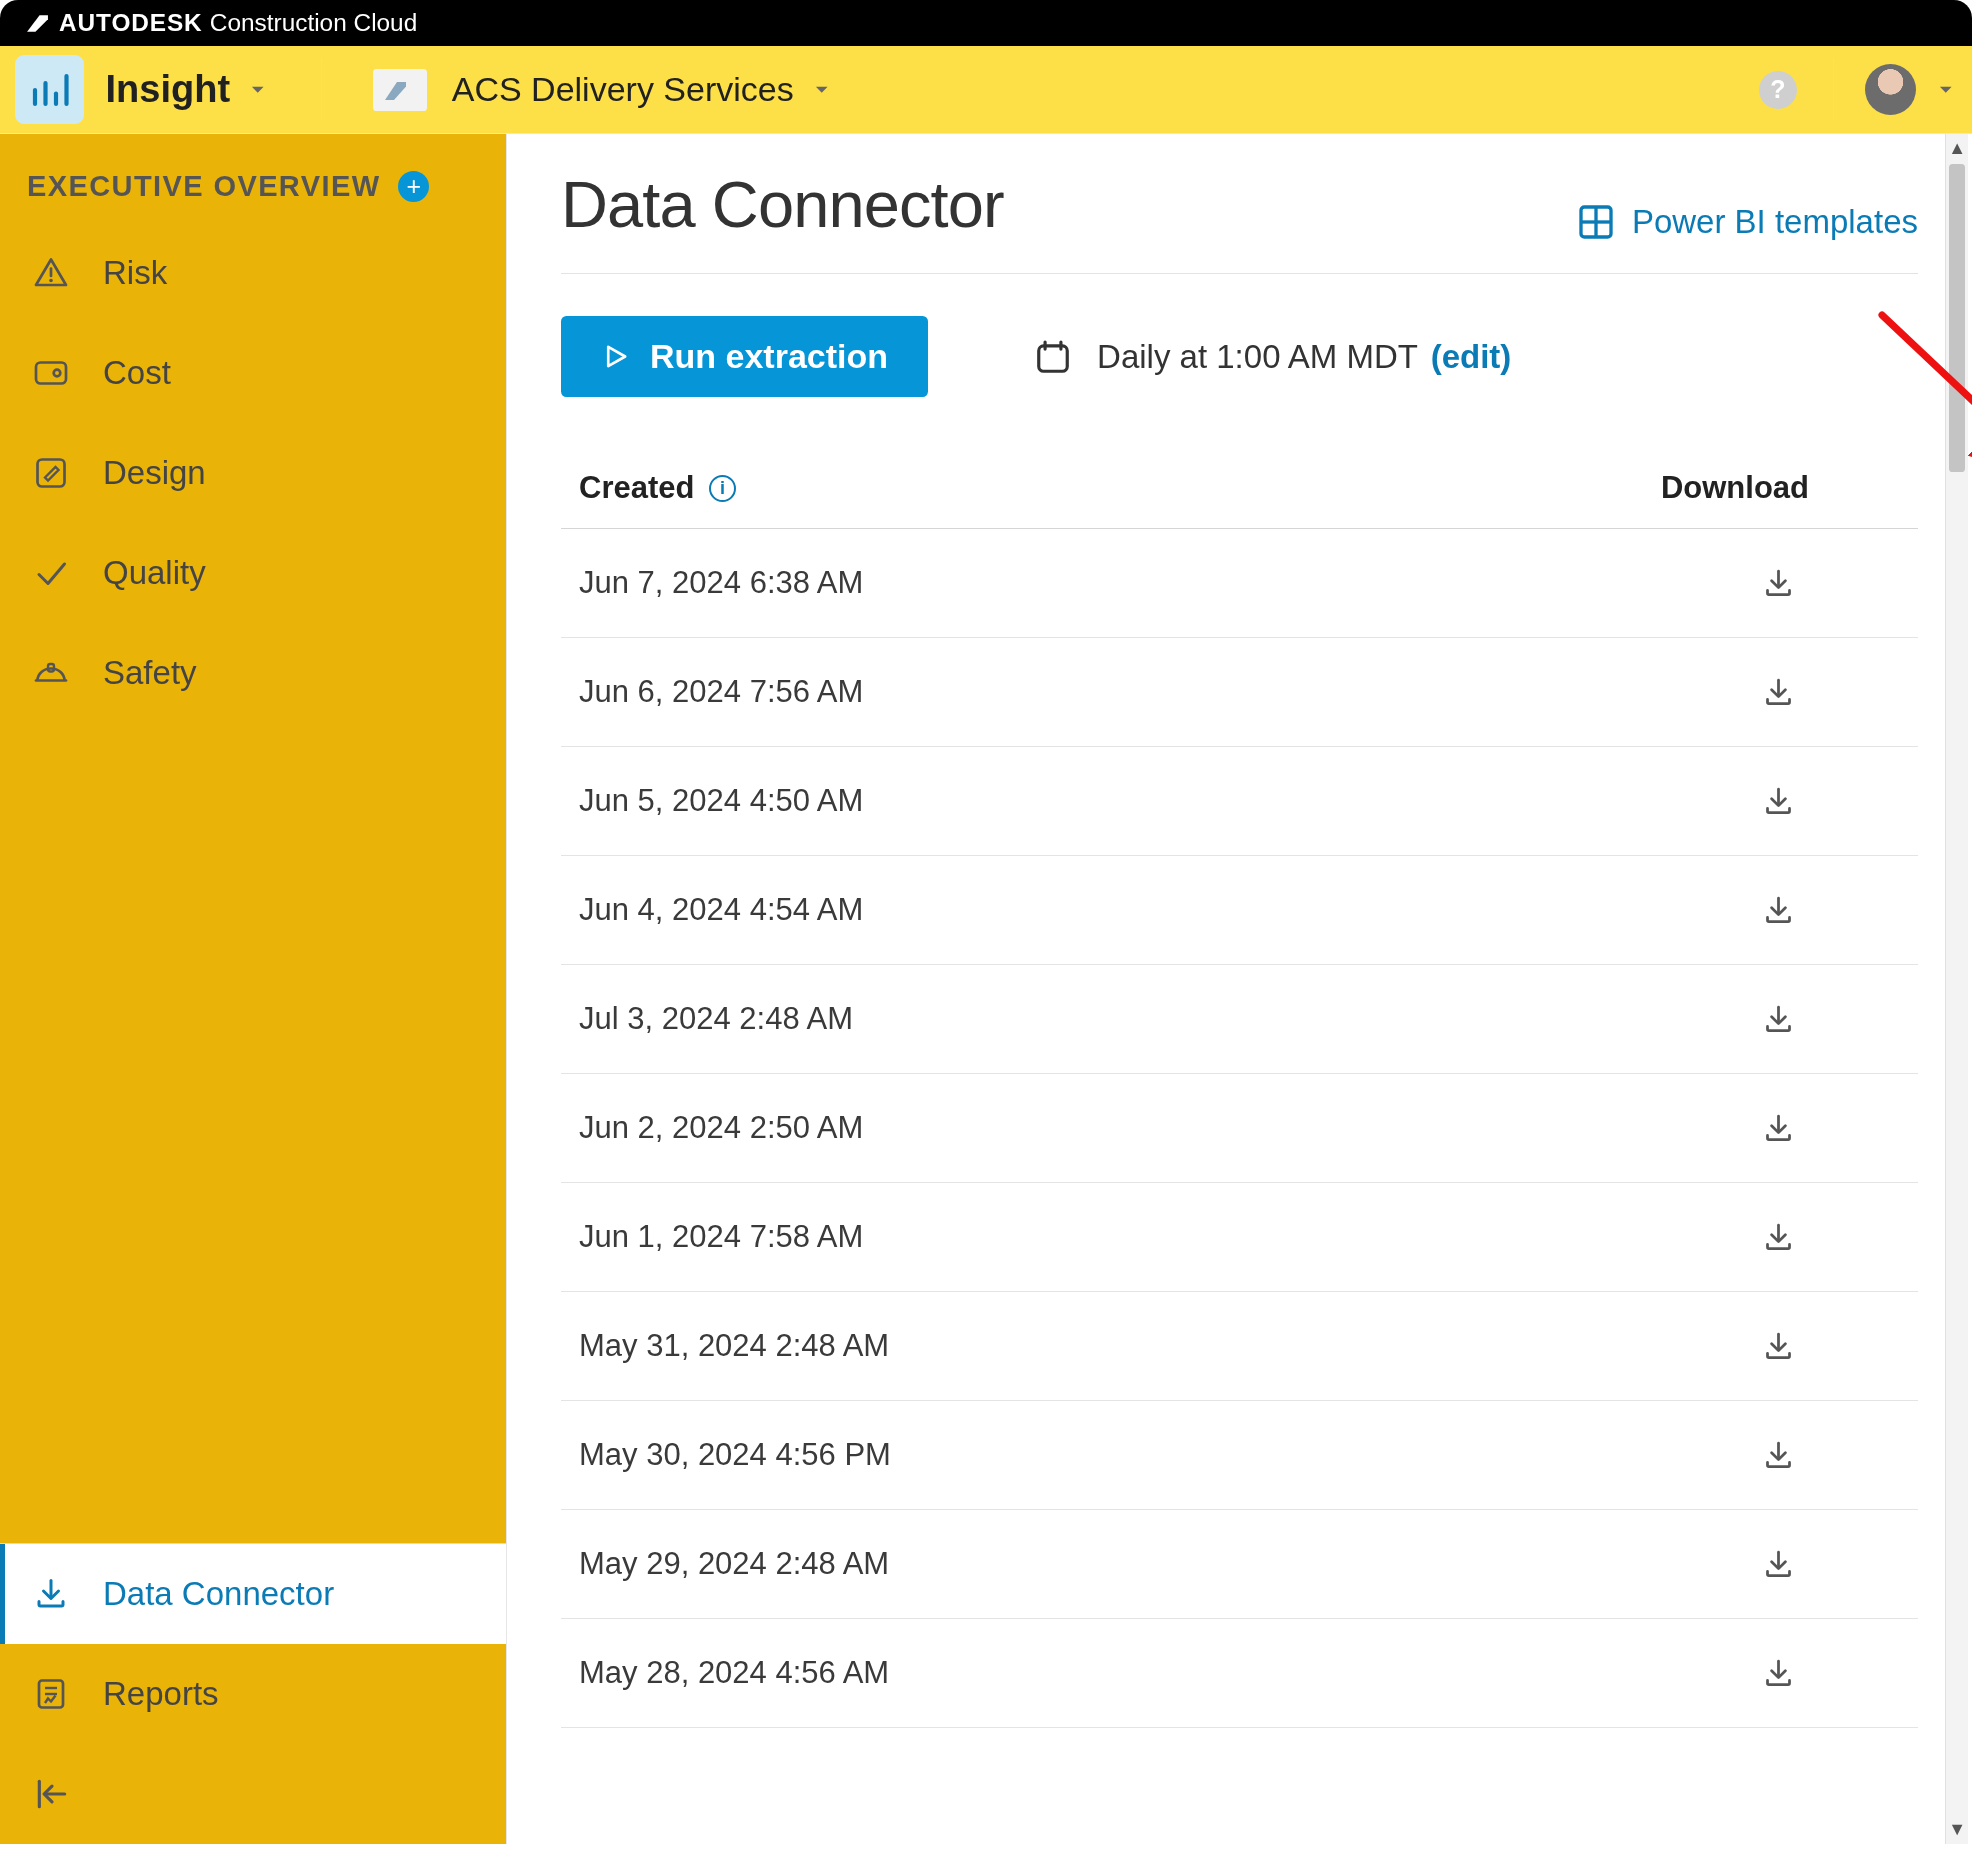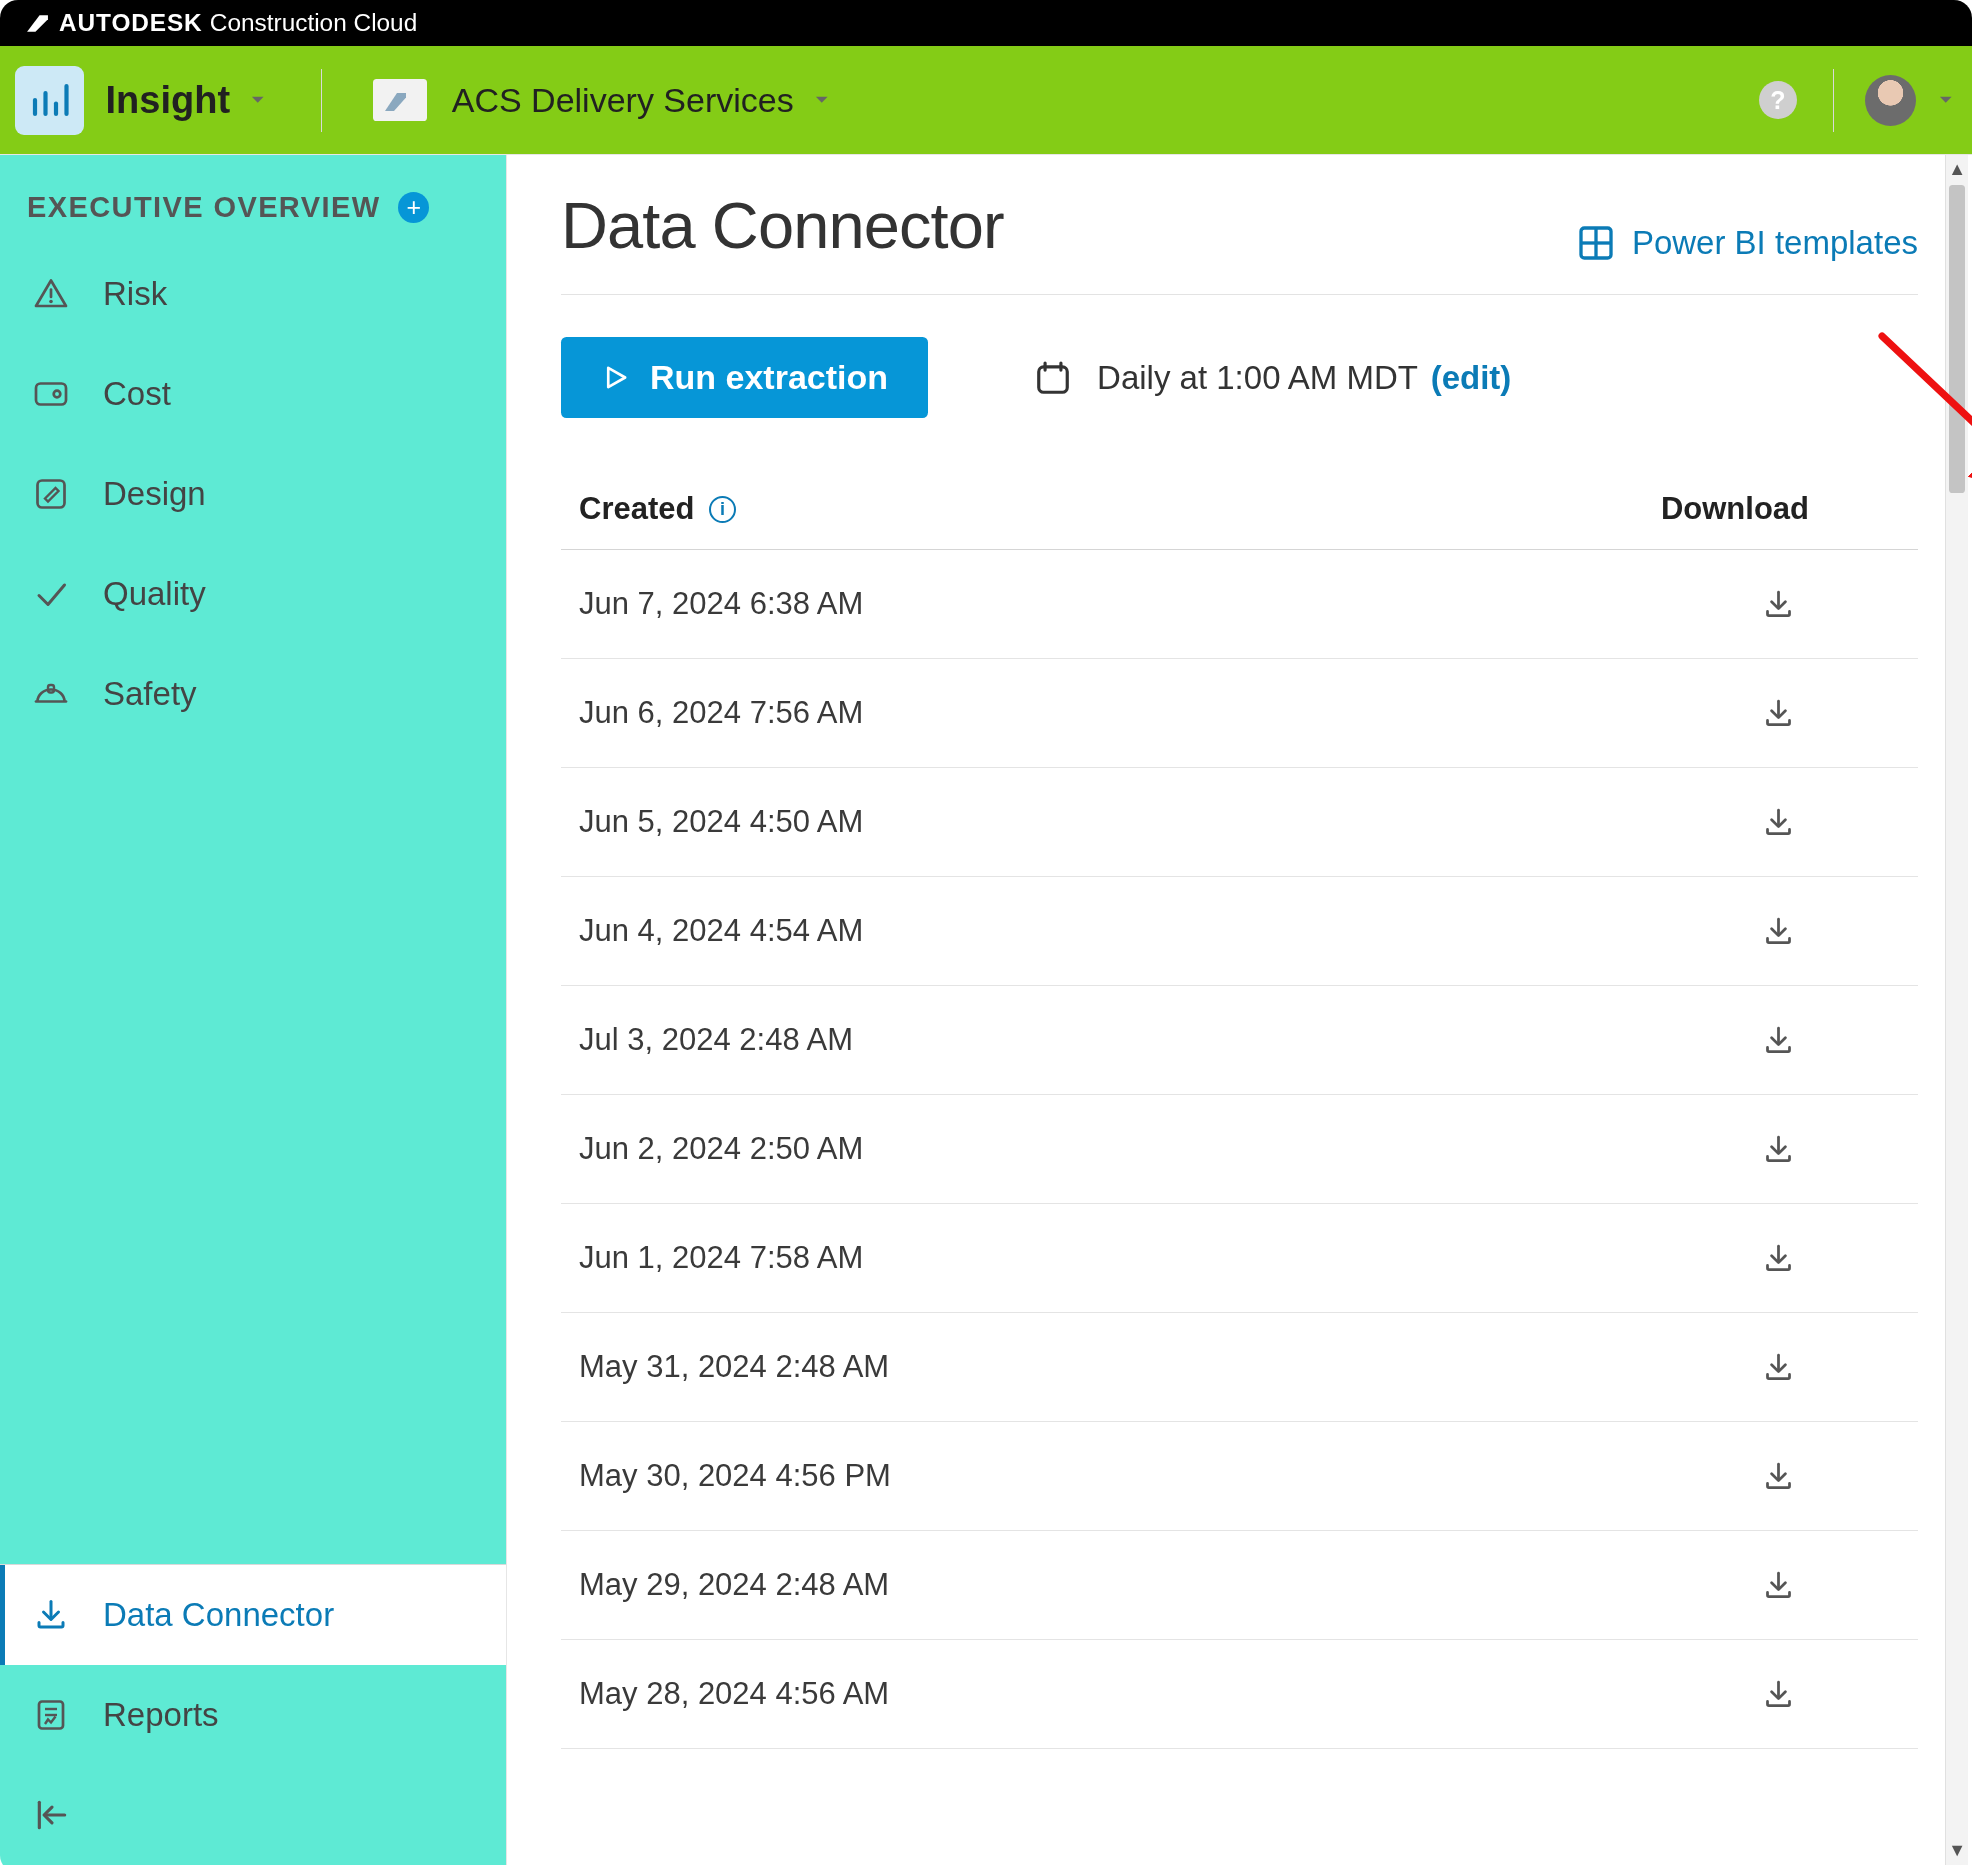--- a/index.html
+++ b/index.html
@@ -2,33 +2,33 @@
 <html style="font-size:14.5px"><head>
 <meta charset="utf-8">
 <style>
   * { box-sizing: border-box; margin:0; padding:0; }
   html,body{ width:1972px; height:1873px; font-family:"Artifakt Element","Helvetica Neue",Arial,sans-serif; background:#fff; color:#3c3c3c;}
   .root{ width:1972px; height:1873px; background:#fff; border-radius:18px; overflow:hidden; position:relative;}
   .brandbar{ height:46px; background:#000; color:#fff; display:flex; align-items:center; padding:0 25px; font-size:24.4px;}
   .brandbar svg{ margin-right:9px;}
   .brandbar .bold{ font-weight:700; letter-spacing:0.9px;}
   .brandbar .light{ font-weight:400; margin-left:7.2px;}
-  .topbar{ height:109px; background:#84cc16; border-bottom:0.9px solid #e6e6e6; display:flex; align-items:center; padding:0 14.5px 0 14.5px;}
+  .topbar{ height:88px; background:#fde047; border-bottom:0.9px solid #e6e6e6; display:flex; align-items:center; padding:0 14.5px 0 14.5px;}
   .tool-icon{ width:69px; height:69px; border-radius:9px; background:#cde9f6; display:flex; align-items:center; justify-content:center; margin-right:22px;}
   .tool-name{ font-size:38px; font-weight:600; color:#212121;}
   .caret{ margin-left:16.3px;}
   .vsep{ width:0.9px; height:63px; background:#d9d9d9; margin:0 51px;}
   .acc-logo{ width:54px; height:42px; background:#f2f2f2; border-radius:3.6px; display:flex; align-items:center; justify-content:center; margin-right:25px;}
   .acc-name{ font-size:34px; font-weight:400; color:#212121;}
   .spacer{ flex:1;}
   .help{ width:38px; height:38px; border-radius:50%; background:#cfcfcf; color:#fff; display:flex; align-items:center; justify-content:center; font-size:25px; font-weight:700; margin-right:36px;}
   .avatar-wrap{ display:flex; align-items:center; border-left:0.9px solid #d9d9d9; padding-left:31px; height:63px;}
   .avatar{ width:51px; height:51px; border-radius:50%; background:radial-gradient(circle at 50% 35%, #e9c9b3 0 30%, #6c6c6c 31% 100%); }
   .body{ display:flex; height:calc(1873px - 54px - 109px);}
-  .sidebar{ width:507px; background:#5eead4; border-right:0.9px solid #e6e6e6; display:flex; flex-direction:column; position:relative;}
+  .sidebar{ width:507px; background:#eab308; border-right:0.9px solid #e6e6e6; display:flex; flex-direction:column; position:relative;}
   .exec{ padding:36px 27px 20px 27px; display:flex; align-items:center;}
   .exec-title{ font-size:29px; font-weight:700; letter-spacing:1.4px; color:#555;}
   .add-circle{ width:31px; height:31px; border-radius:50%; background:#0696d7; color:#fff; display:flex; align-items:center; justify-content:center; margin-left:18px; font-size:25px; line-height:1;}
   .nav-item{ display:flex; align-items:center; height:100px; padding:0 33px; font-size:33px; color:#444; cursor:pointer;}
   .nav-item .nlabel{ margin-left:34px;}
   .nav-item.active{ background:#fff; color:#0b7bb6; position:relative;}
   .nav-item.active::before{ content:""; position:absolute; left:0; top:0; bottom:0; width:5.4px; background:#0b7bb6;}
   .nav-sep{ height:0.9px; background:#d9d9d9; margin:0;}
   .bottom-tools{ margin-top:auto;}
   .collapse{ height:100px; display:flex; align-items:center; padding:0 33px;}

